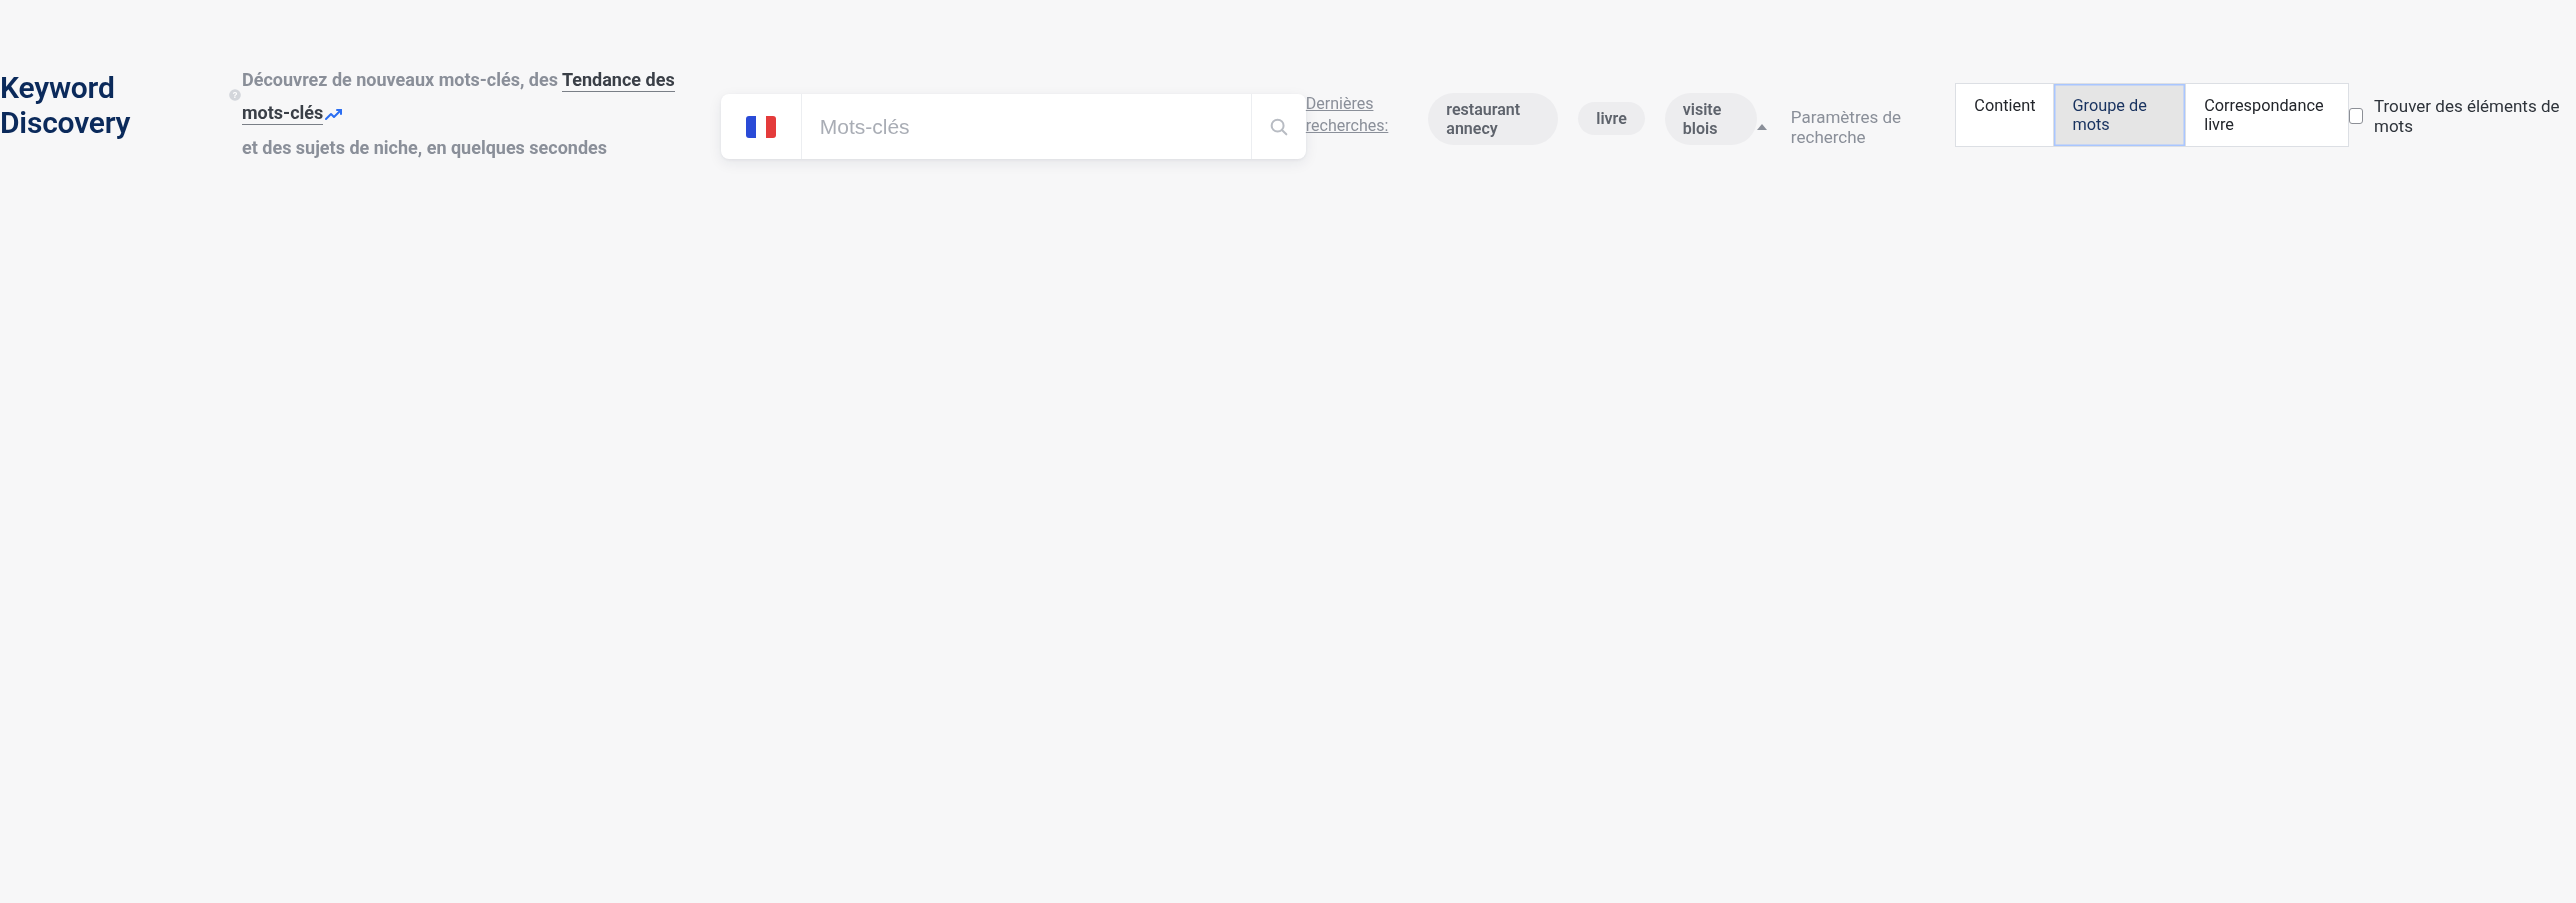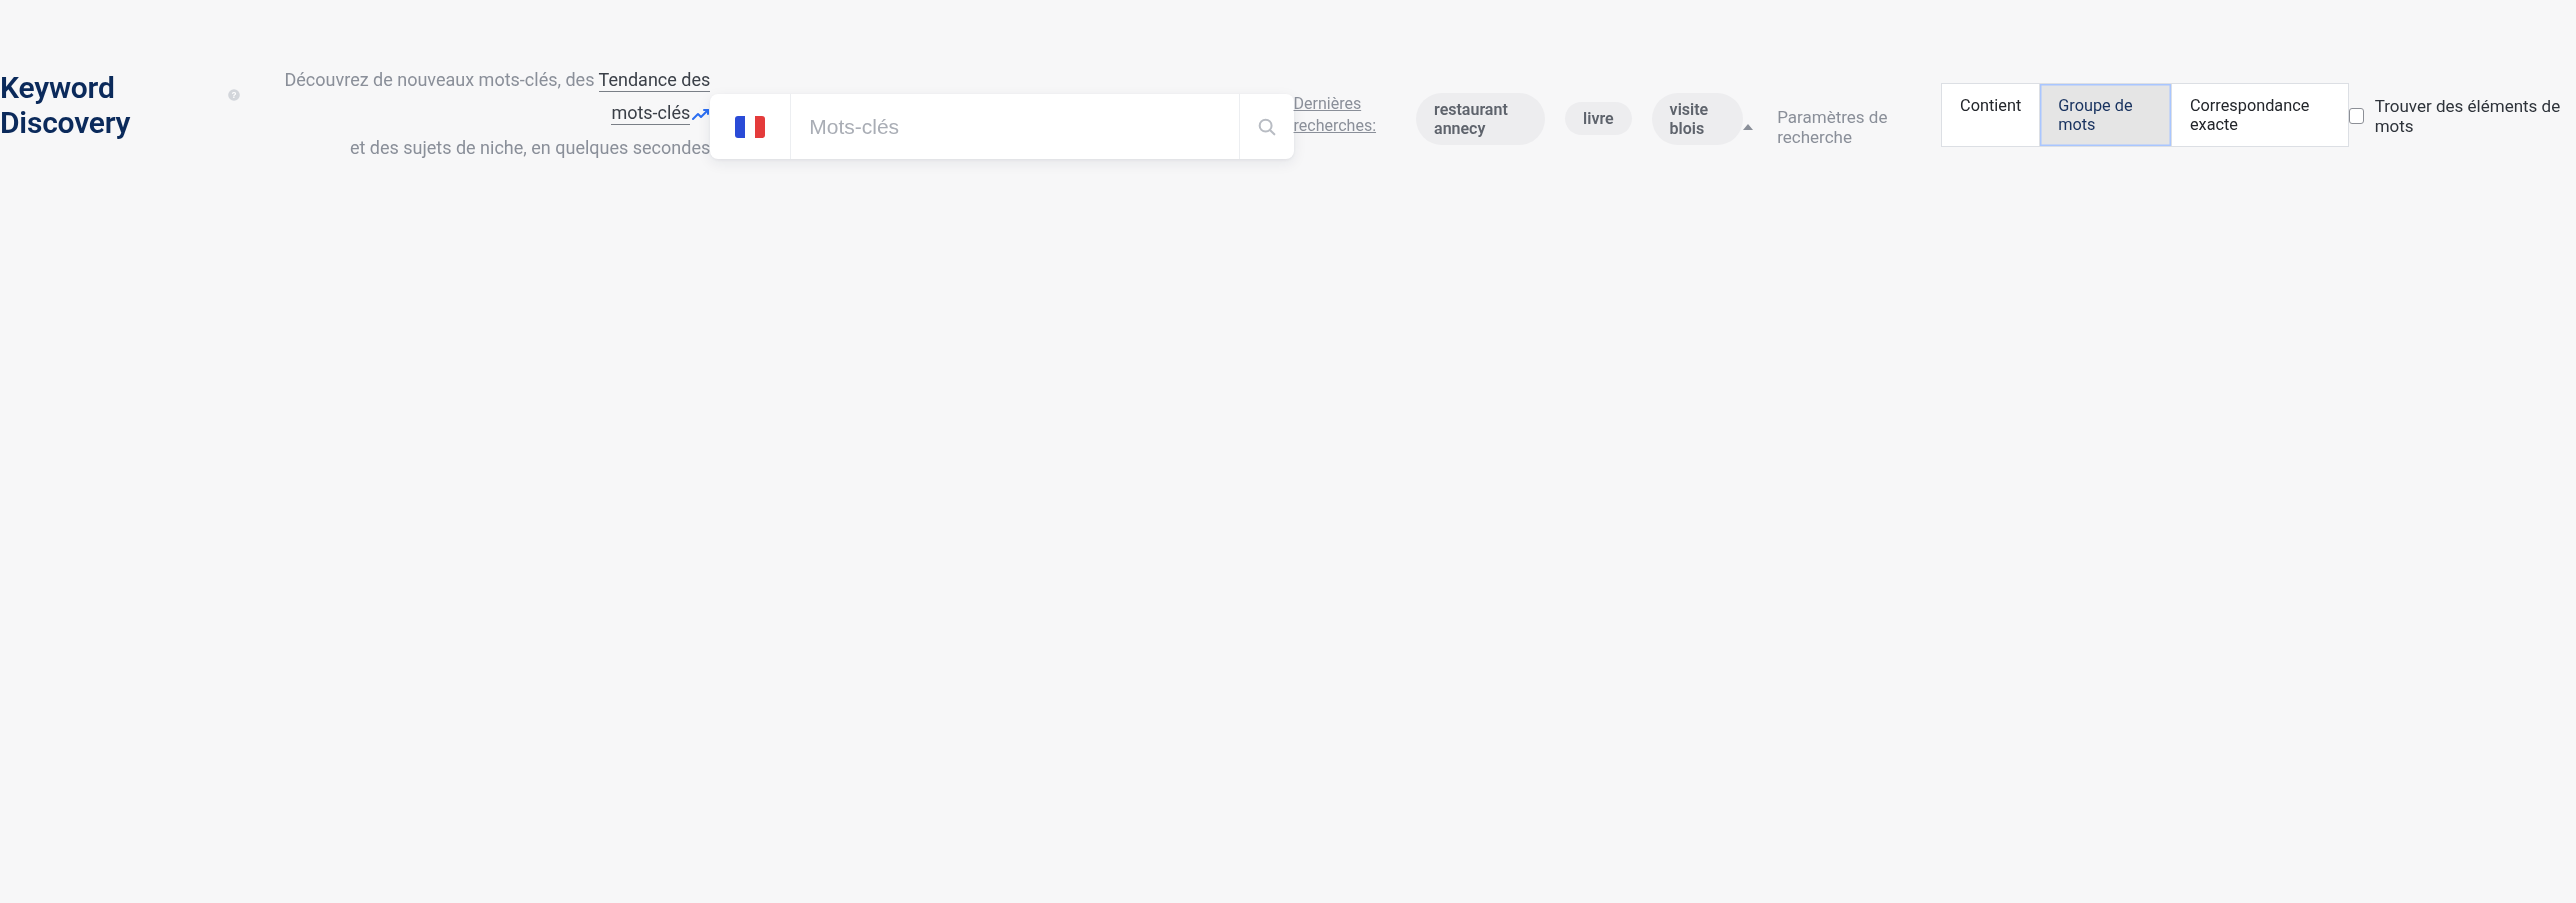--- a/index.html
+++ b/index.html
@@ -31,25 +31,26 @@
   }
   .help-icon {
     font-size: 14px;
     color: #c6c9cf;
     margin-left: 6px;
     margin-top: -16px;
     cursor: pointer;
   }
   .subtitle {
     margin-top: 18px;
-    text-align: right;
+    text-align: left;
     font-size: 18px;
     line-height: 1.85;
     color: #8a8f99;
     max-width: 694px;
+    font-weight: bold;
   }
   .trend-link {
     color: #3a3f47;
     border-bottom: 1px solid #7a7f87;
     padding-bottom: 1px;
     cursor: pointer;
   }
   .trend-spark {
     display: inline-block;
     vertical-align: middle;
@@ -247,21 +248,21 @@
   </div>
 
   <div class="params-toggle">
     <span class="caret-up"></span>
     <span>Paramètres de recherche</span>
   </div>
 
   <div class="seg-group">
     <div class="seg">Contient</div>
     <div class="seg active">Groupe de mots</div>
-    <div class="seg">Correspondance exacte</div>
+    <div class="seg">Correspondance livre</div>
   </div>
 
   <div class="checkbox-row">
     <span class="cb"></span>
     <span class="cb-label">Trouver des éléments de mots</span>
   </div>
 
 </div>
 
 

